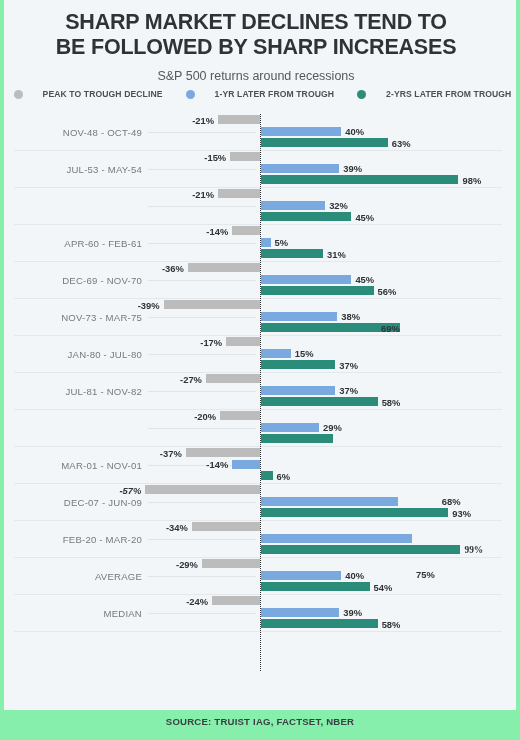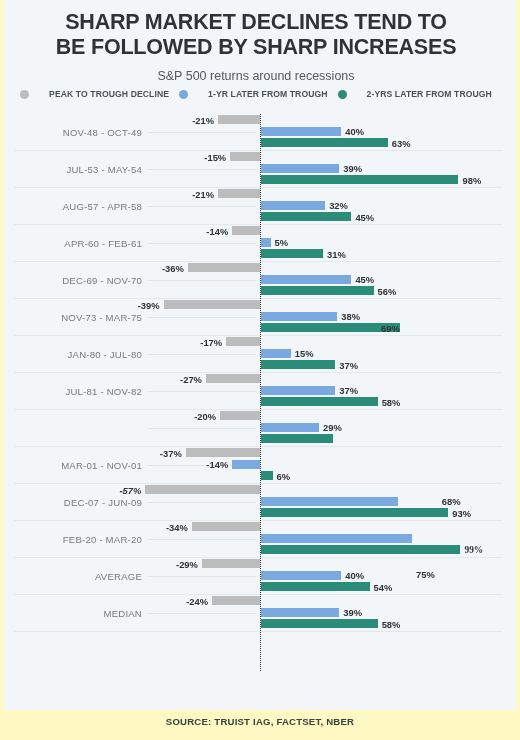--- a/index.html
+++ b/index.html
@@ -11,21 +11,21 @@
     width: 520px;
     height: 740px;
     font-family: "Liberation Sans", sans-serif;
     color: #30343a;
     overflow: hidden;
   }
   #root {
     position: relative;
     width: 520px;
     height: 740px;
-    background: #fef9c3;
+    background: #86efac;
   }
   .panel {
     position: absolute;
     left: 4px;
     top: 0px;
     width: 512px;
     height: 710px;
     background: #f2f6f9;
   }
   
@@ -57,20 +57,21 @@
     width: 512px;
     display: flex;
     justify-content: center;
     align-items: center;
     gap: 10px;
   }
   .legend-item {
     display: flex;
     align-items: center;
     gap: 20px;
+    padding-left: 13px;
   }
   .legend-dot {
     width: 9px;
     height: 9px;
     border-radius: 50%;
     display: inline-block;
   }
   .legend-label {
     font-size: 8.6px;
     font-weight: bold;
@@ -218,21 +219,20 @@
             <div class="bar-value" style="top: 1.5px; left: 226.2px; transform: translateX(-100%);">-15%</div>
             <div class="bar blue" style="top: 12.5px; width: 78.78px; left: 260.5px;"></div>
             <div class="bar-value" style="top: 13px; left: 343.28px;">39%</div>
             <div class="bar green" style="top: 24px; width: 197.96px; left: 260.5px;"></div>
             <div class="bar-value" style="top: 24.5px; left: 462.46px;">98%</div>
           </div>
         </div>
         <div class="row">
           <div class="row-gridline"></div>
           <div class="row-label-line"></div>
-          <div class="row-label">AUG-57 - APR-58</div>
           <div class="bars">
             <div class="bar gray" style="top: 1px; width: 42.42px; left: 218.08px;"></div>
             <div class="bar-value" style="top: 1.5px; left: 214.08px; transform: translateX(-100%);">-21%</div>
             <div class="bar blue" style="top: 12.5px; width: 64.64px; left: 260.5px;"></div>
             <div class="bar-value" style="top: 13px; left: 329.14px;">32%</div>
             <div class="bar green" style="top: 24px; width: 90.9px; left: 260.5px;"></div>
             <div class="bar-value" style="top: 24.5px; left: 355.4px;">45%</div>
           </div>
         </div>
         <div class="row">

